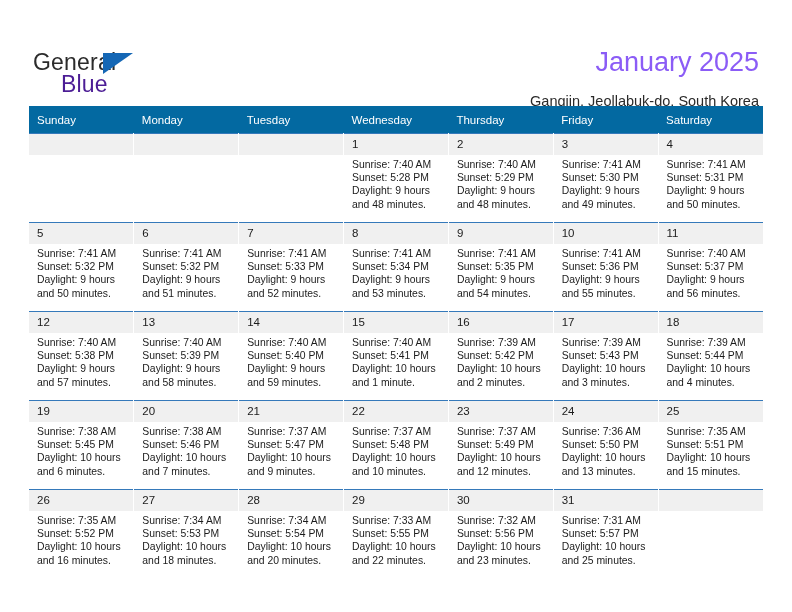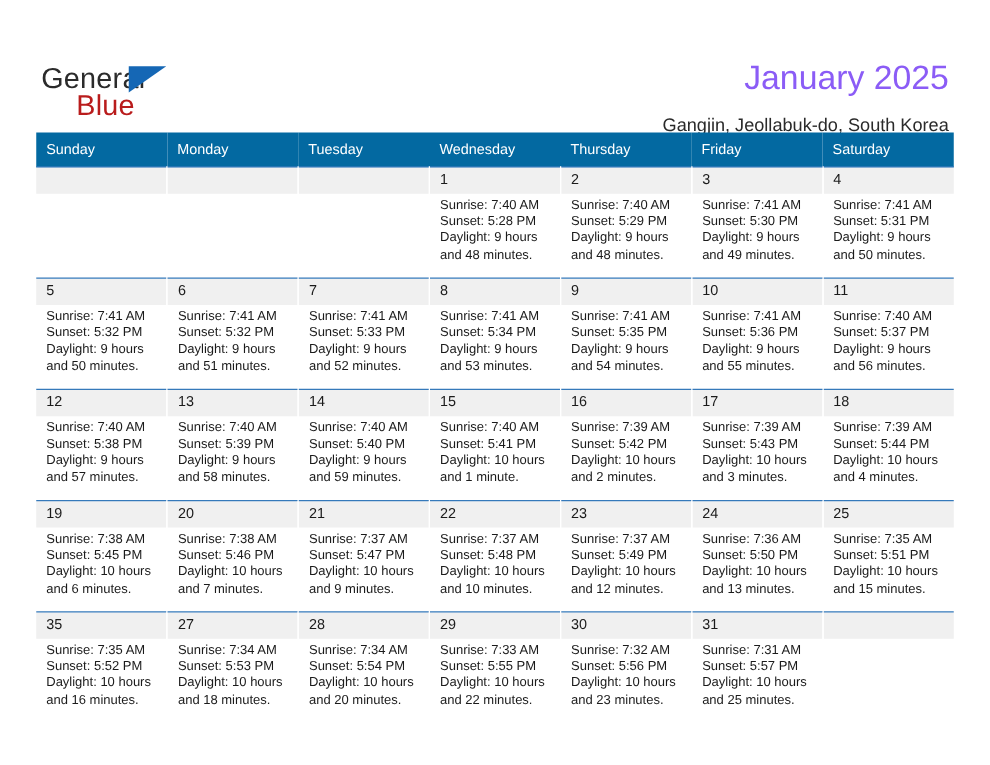--- a/index.html
+++ b/index.html
@@ -54,21 +54,21 @@
     height: 0;
     border-left: 30px solid #1567b5;
     border-bottom: 21px solid transparent;
   }
   .logo-blue {
     position: absolute;
     left: 28px;
     top: 22px;
     font-size: 23px;
     letter-spacing: 0.2px;
-    color: #b91c1c;
+    color: #4c1d95;
     font-family: "Liberation Sans", sans-serif;
   }
   .title {
     position: absolute;
     right: 33px;
     top: 32px;
     font-size: 27px;
     color: #8b5cf6;
     text-align: right;
     white-space: nowrap;
@@ -412,21 +412,21 @@
             <span class="line">Sunrise: 7:35 AM</span>
             <span class="line">Sunset: 5:51 PM</span>
             <span class="line">Daylight: 10 hours</span>
             <span class="line">and 15 minutes.</span>
           </span>
         </td>
       </tr>
 
       <tr class="week">
         <td>
-          <span class="daynum">35</span>
+          <span class="daynum">26</span>
           <span class="info">
             <span class="line">Sunrise: 7:35 AM</span>
             <span class="line">Sunset: 5:52 PM</span>
             <span class="line">Daylight: 10 hours</span>
             <span class="line">and 16 minutes.</span>
           </span>
         </td>
         <td>
           <span class="daynum">27</span>
           <span class="info">

